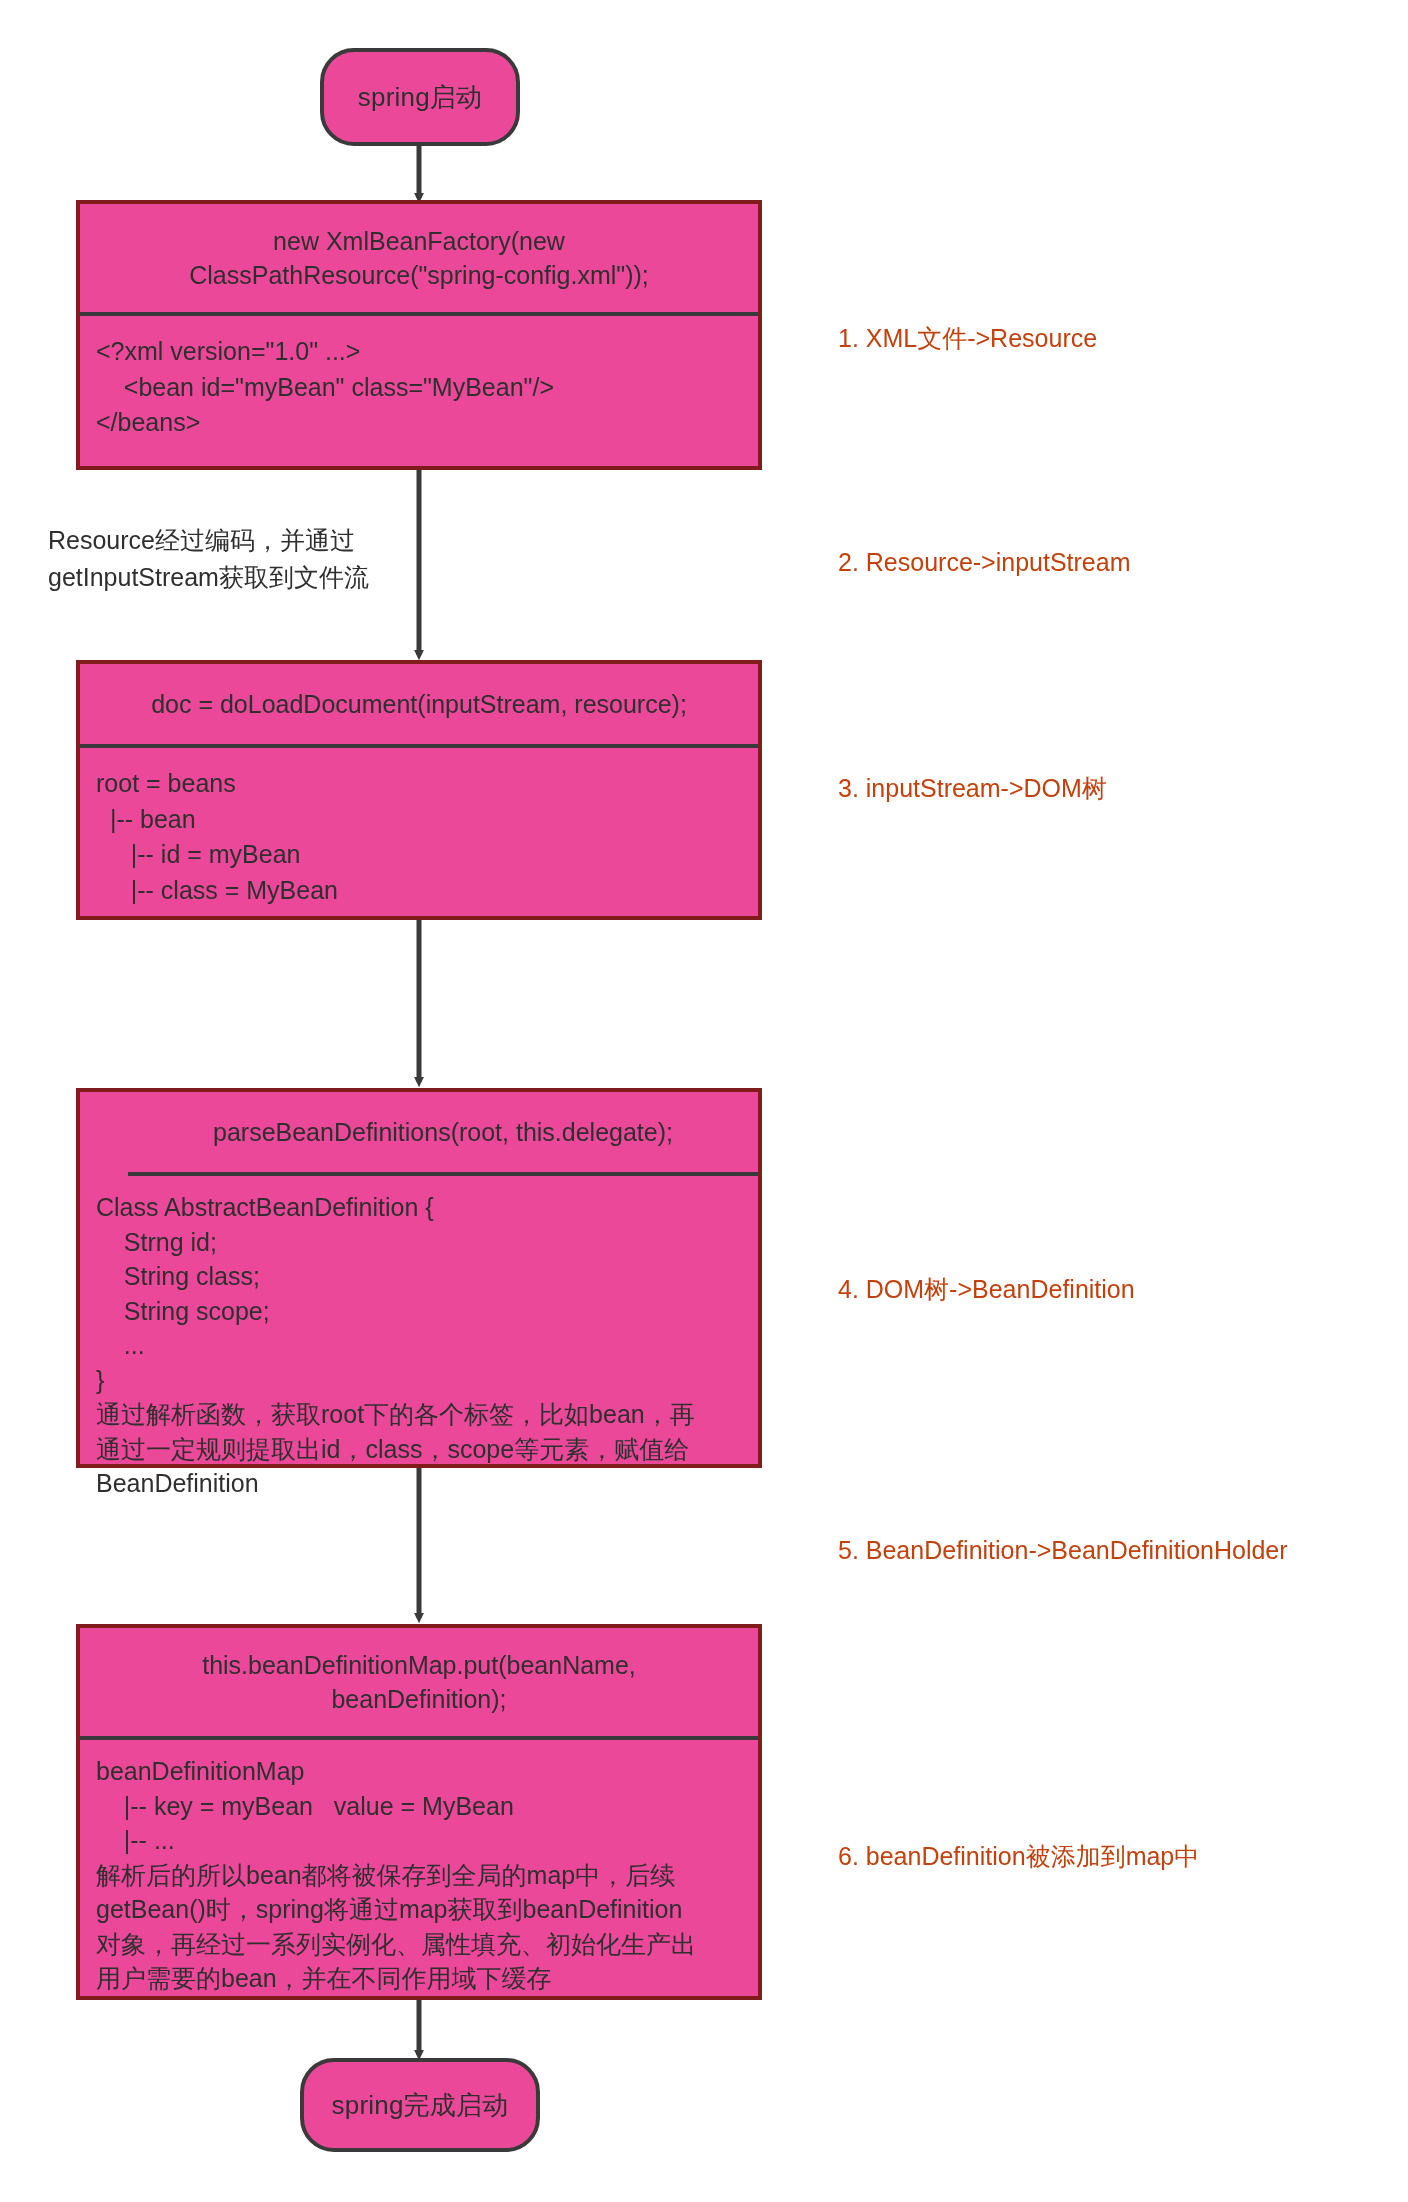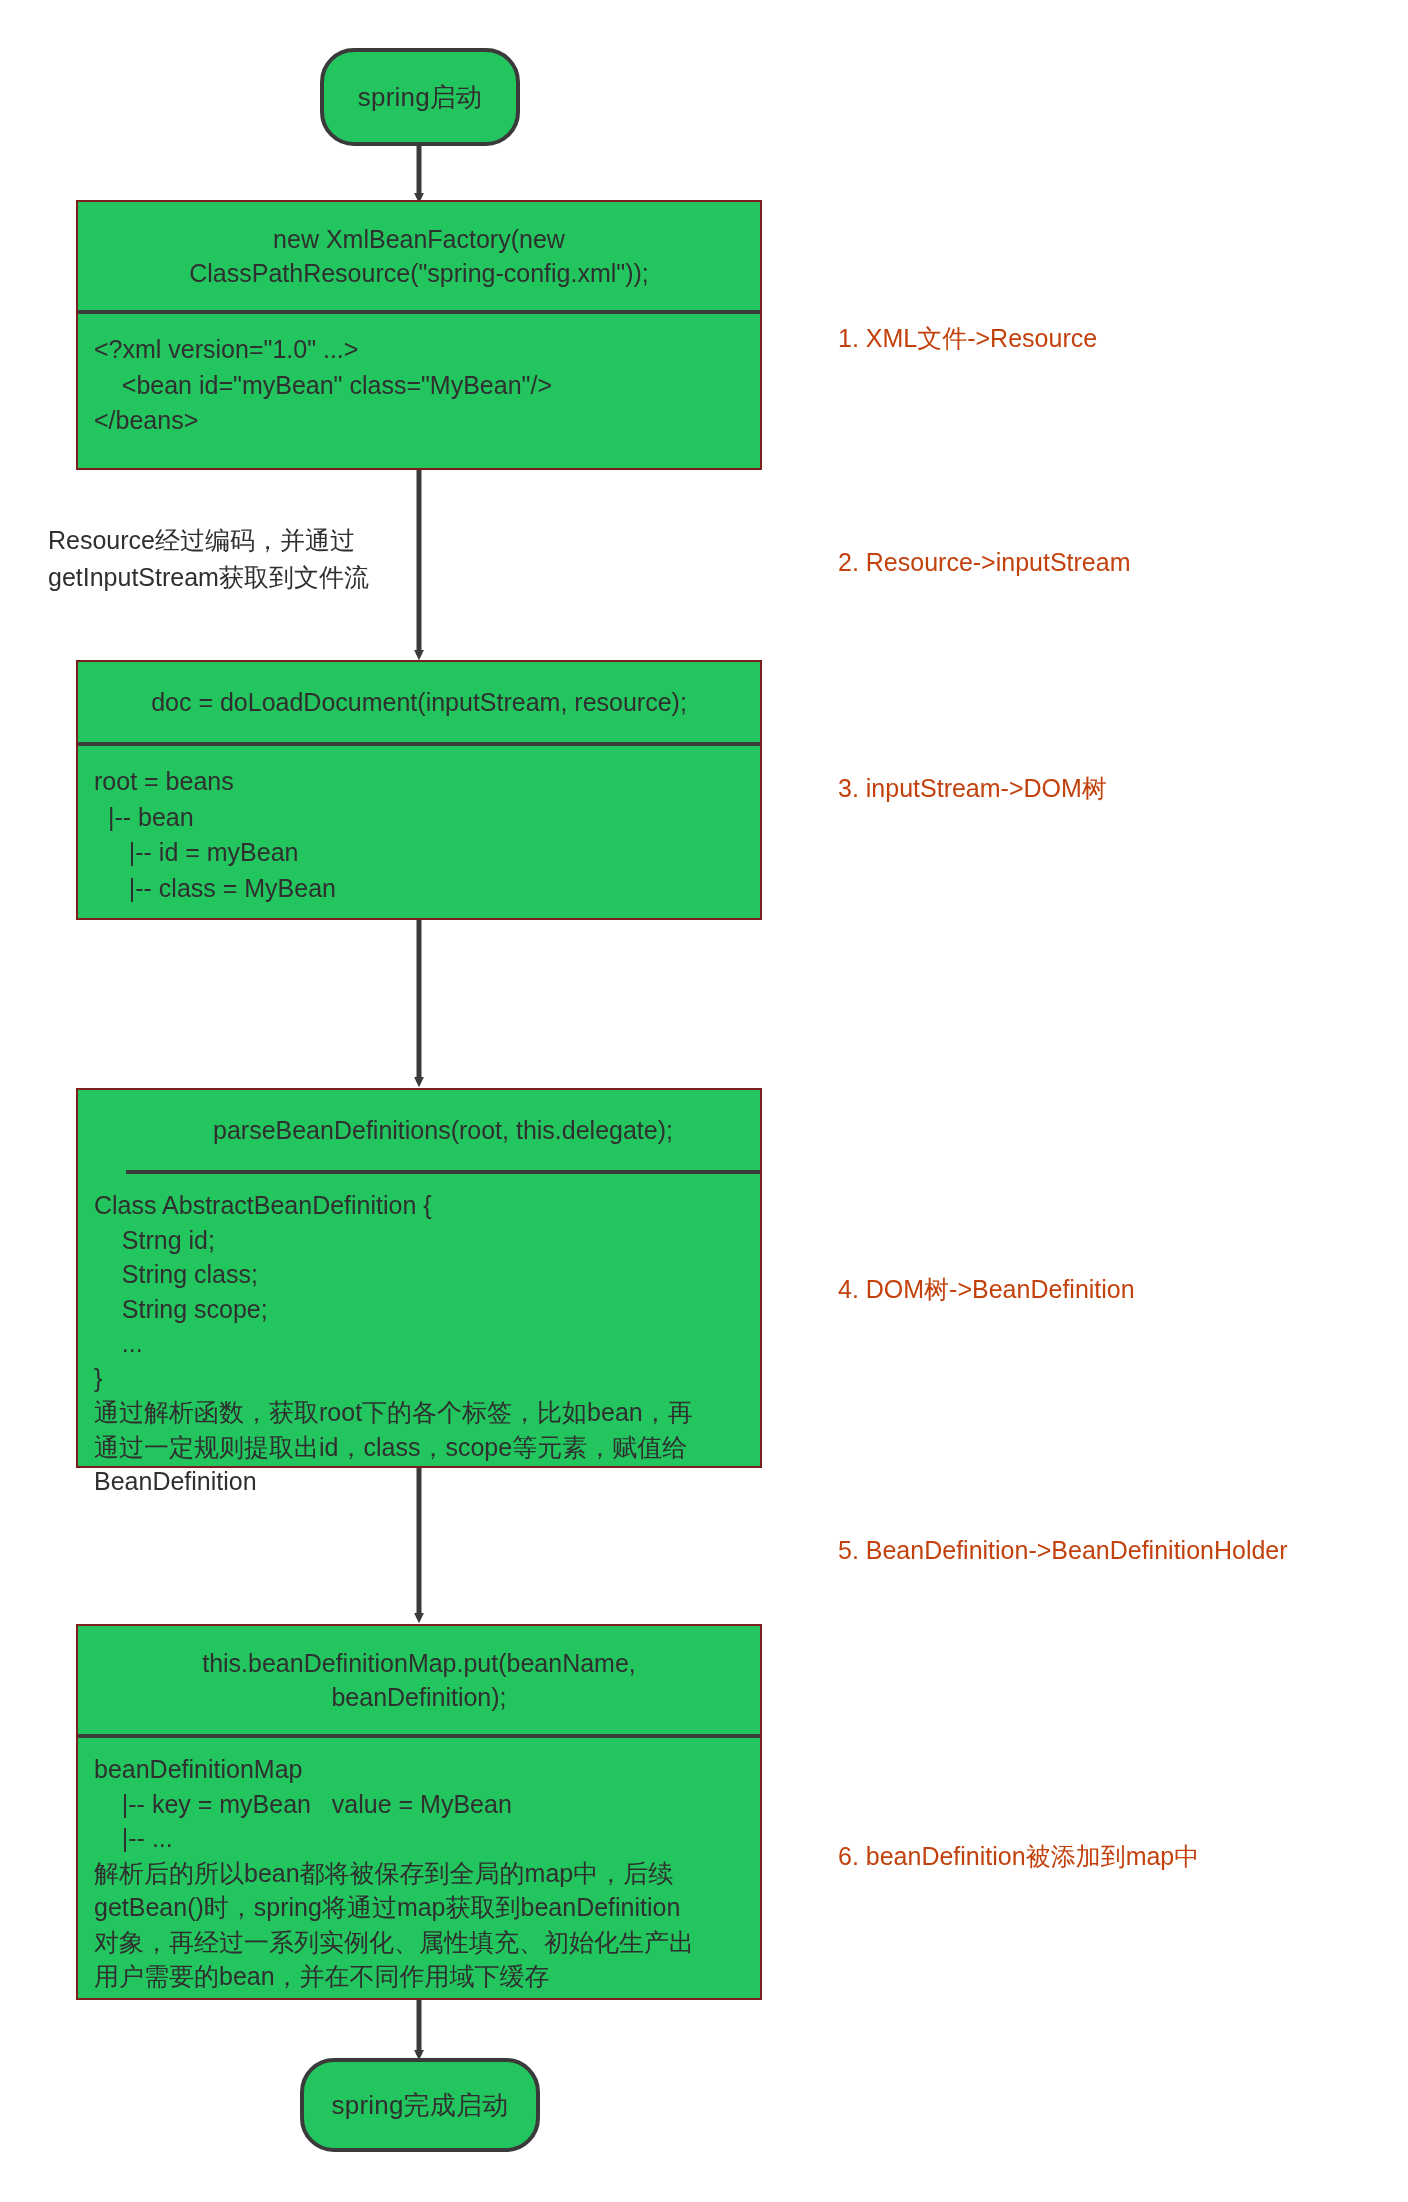--- a/index.html
+++ b/index.html
@@ -20,36 +20,36 @@
     position: absolute;
     inset: 0;
     width: 1408px;
     height: 2202px;
   }
 
   
   .node {
     position: absolute;
     box-sizing: border-box;
-    background: #22c55e;
+    background: #ec4899;
   }
 
   .terminator {
     border: 4px solid #3a3a3a;
     border-radius: 34px;
     display: flex;
     align-items: center;
     justify-content: center;
     font-size: 26px;
     letter-spacing: .2px;
     color: #2f2f2f;
   }
 
   .proc {
-    border: 2px solid #7f1d1d;
+    border: 4px solid #7f1d1d;
     display: flex;
     flex-direction: column;
   }
   .proc .head {
     border-bottom: 4px solid #3a3a3a;
     display: flex;
     align-items: center;
     justify-content: center;
     text-align: center;
     font-size: 25px;

